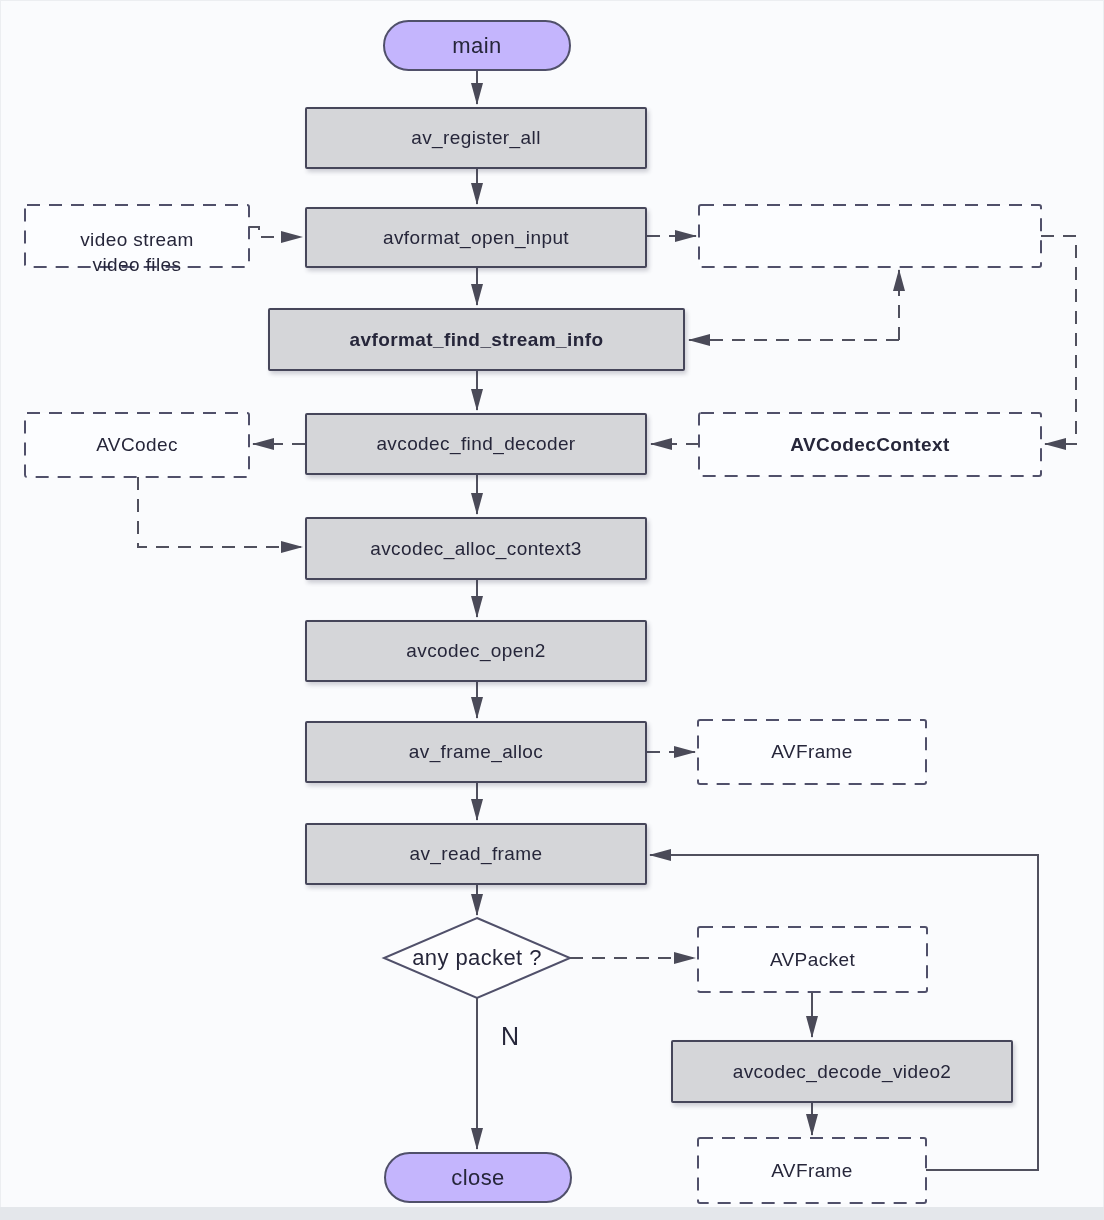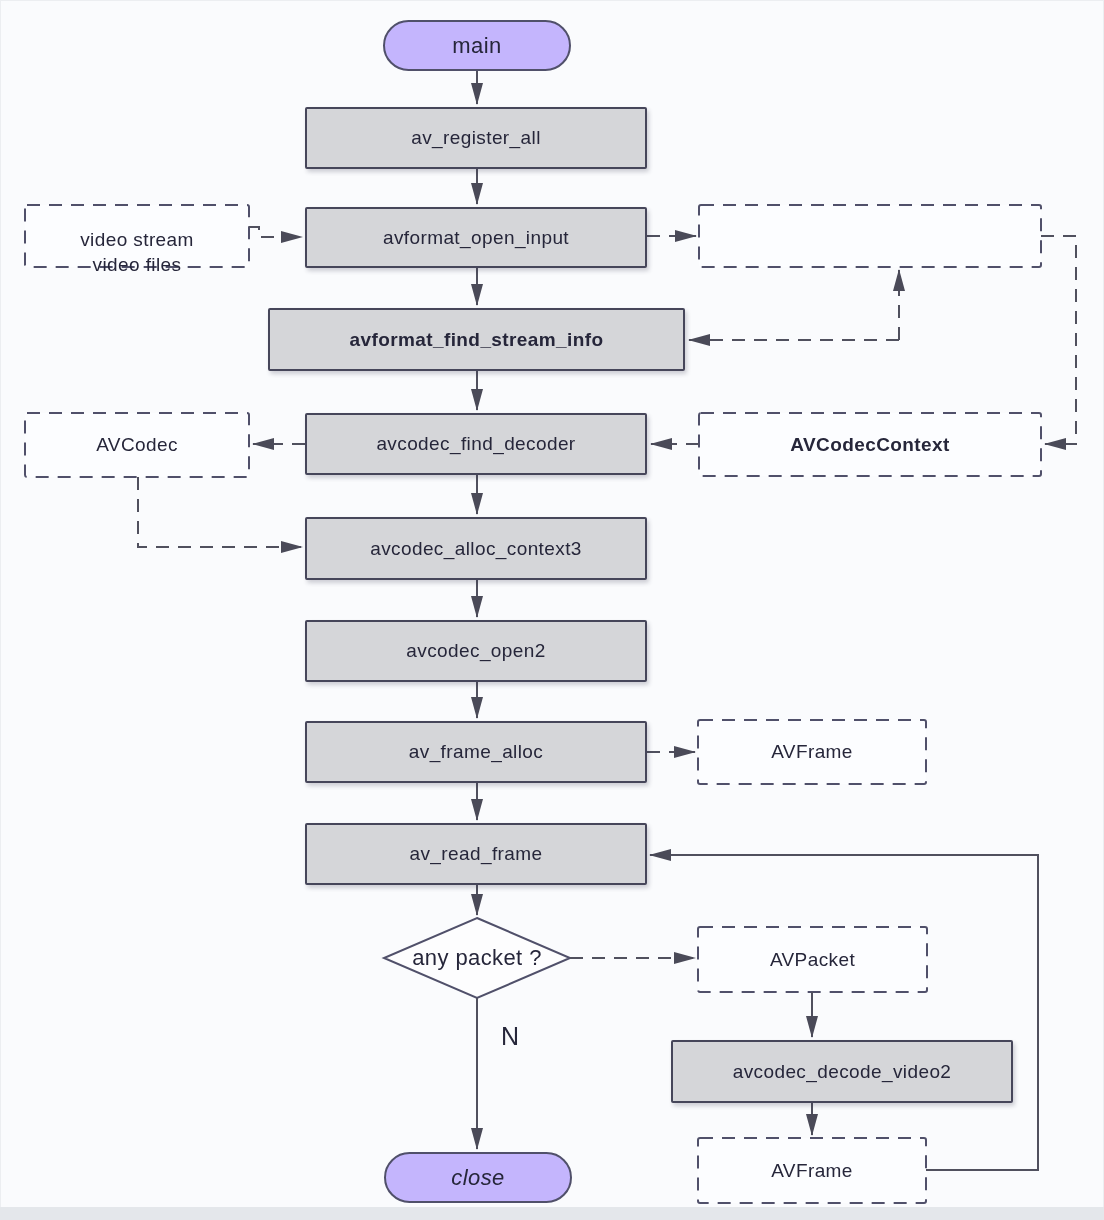--- a/index.html
+++ b/index.html
@@ -100,21 +100,21 @@
       <path d="M899,340 H689"></path>
       <path d="M305,444 H253"></path>
       <path d="M138,477 V547 H302"></path>
       <path d="M699,444 H651"></path>
       <path d="M647,752 H695"></path>
       <path d="M570,958 H695"></path>
     </g>
   </svg>
 
   <div class="node stadium" style="left:383px;top:20px;width:188px;height:51px;">main</div>
-  <div class="node stadium" style="left:384px;top:1152px;width:188px;height:51px;font-style:italic;">close</div>
+  <div class="node stadium" style="left:384px;top:1152px;width:188px;height:51px;">close</div>
 
   <div class="node process" style="left:305px;top:107px;width:342px;height:62px;">av_register_all</div>
   <div class="node process" style="left:305px;top:207px;width:342px;height:61px;">avformat_open_input</div>
   <div class="node process" style="left:268px;top:308px;width:417px;height:63px;font-weight:bold;">avformat_find_stream_info</div>
   <div class="node process" style="left:305px;top:413px;width:342px;height:62px;">avcodec_find_decoder</div>
   <div class="node process" style="left:305px;top:517px;width:342px;height:63px;">avcodec_alloc_context3</div>
   <div class="node process" style="left:305px;top:620px;width:342px;height:62px;">avcodec_open2</div>
   <div class="node process" style="left:305px;top:721px;width:342px;height:62px;">av_frame_alloc</div>
   <div class="node process" style="left:305px;top:823px;width:342px;height:62px;">av_read_frame</div>
   <div class="node process" style="left:671px;top:1040px;width:342px;height:63px;">avcodec_decode_video2</div>

